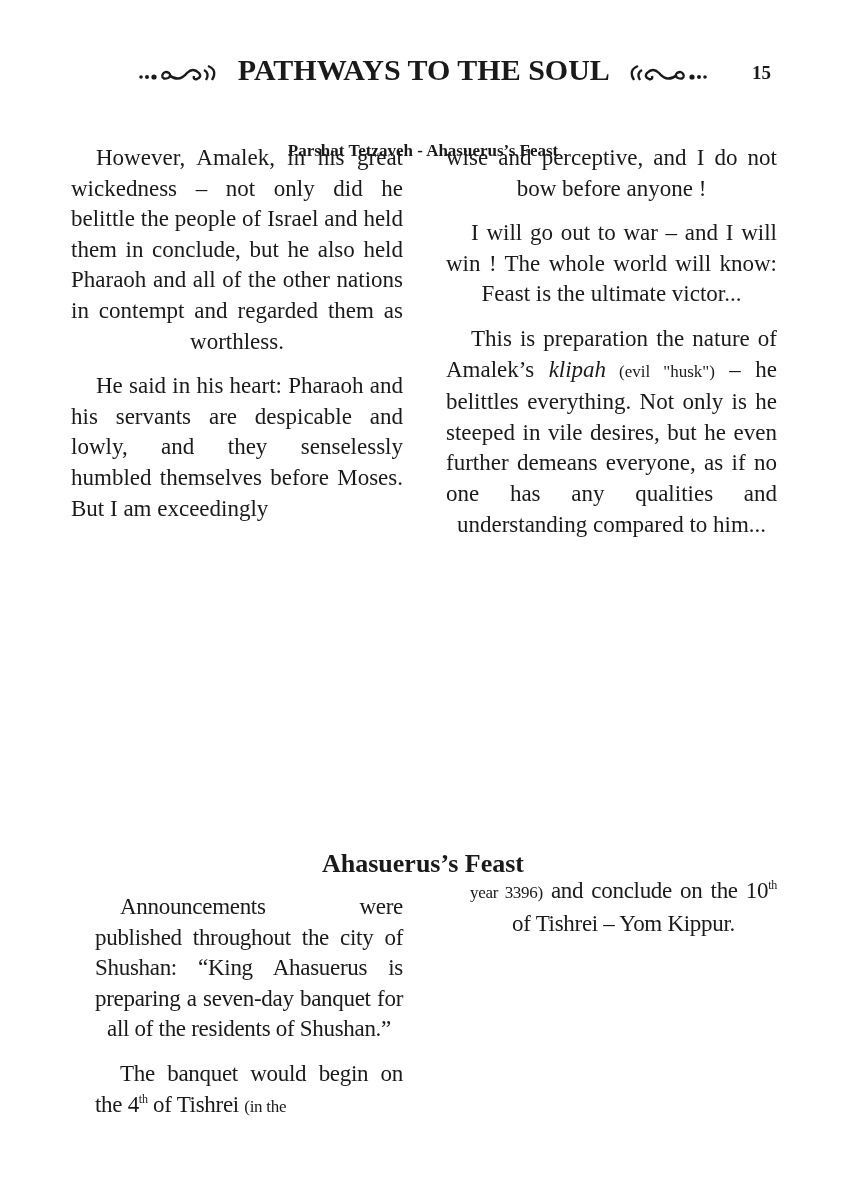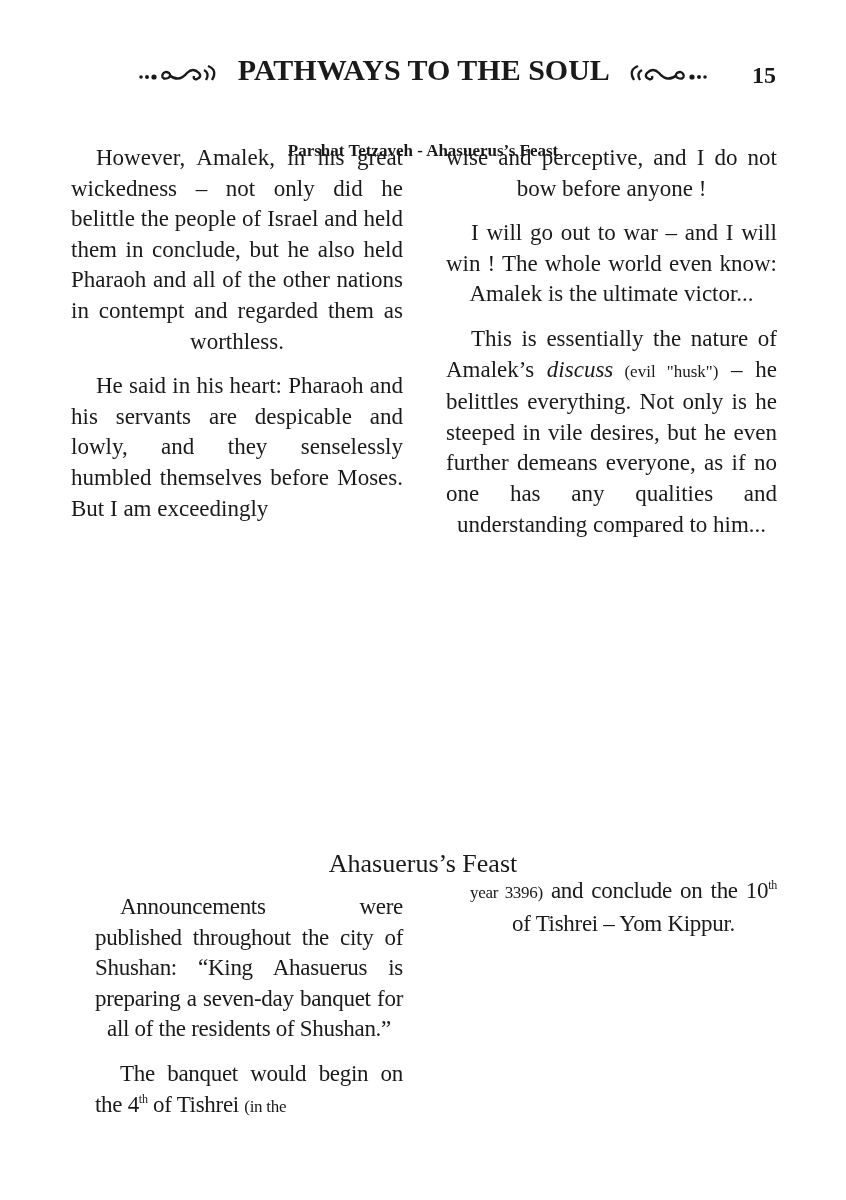--- a/index.html
+++ b/index.html
@@ -1,29 +1,29 @@
 <!DOCTYPE html>
 <html><head>
 <meta charset="utf-8">
 <style>
   html, body { margin: 0; padding: 0; background: #ffffff; }
   body { width: 846px; height: 1200px; position: relative; overflow: hidden; color: #1a1a1a; font-family: "Liberation Serif", serif; }
   .header { position: absolute; top: 52px; left: 0; width: 684px; height: 40px; }
   .header-title { position: absolute; left: 0; width: 846px; top: 0; text-align: center; font-family: "Liberation Serif", serif; font-weight: bold; font-size: 30px; letter-spacing: 0px; line-height: 36px; }
   .header-title .orn { display: inline-block; vertical-align: middle; }
-  .page-number { position: absolute; left: 752px; top: 10px; font-weight: bold; font-size: 24px; }
+  .page-number { position: absolute; left: 752px; top: 10px; font-weight: bold; font-size: 19px; }
   .subtitle { position: absolute; top: 95px; left: 0; width: 846px; text-align: center; font-weight: bold; font-size: 17px; margin-top: 46px; }
   .col { position: absolute; font-size: 23px; line-height: 30.6px; }
   .col p { margin: 0 0 14px 0; text-align: justify; text-indent: 25px; }
   .col p.cont { text-indent: 0; }
   .col .last { text-align-last: center; }
   .small { font-size: 17px; }
   .col-left-top { left: 71px; top: 143px; width: 332px; }
   .col-right-top { left: 446px; top: 143px; width: 331px; }
-  .section-heading { position: absolute; top: 849px; left: 0; width: 846px; text-align: center; font-weight: normal; font-size: 26px; }
+  .section-heading { position: absolute; top: 849px; left: 0; width: 846px; text-align: center; font-weight: bold; font-size: 26px; }
   .col-left-bot { left: 71px; top: 892px; width: 332px; }
   .col-right-bot { left: 446px; top: 876px; width: 331px; }
   .condensed p { letter-spacing: -0.3px; margin-left: 24px; }
   sup { font-size: 12px; line-height: 0; vertical-align: 9px; }
 </style>
 </head>
 <body>
 
 <div class="header">
   <div class="header-title">
@@ -49,22 +49,22 @@
 </div>
 <div class="subtitle">Parshat Tetzaveh - Ahasuerus’s Feast</div>
 
 <div class="col col-left-top">
   <p class="last">However, Amalek, in his great wickedness – not only did he belittle the people of Israel and held them in conclude, but he also held Pharaoh and all of the other nations in contempt and regarded them as worthless.</p>
   <p>He said in his heart: Pharaoh and his servants are despicable and lowly, and they senselessly humbled themselves before Moses. But I am exceedingly</p>
 </div>
 
 <div class="col col-right-top">
   <p class="cont last">wise and perceptive, and I do not bow before anyone !</p>
-  <p class="last">I will go out to war – and I will win ! The whole world even know: Amalek is the ultimate victor...</p>
-  <p class="last"><span>This is essentially the nature of Amalek’s </span><i>discuss</i><span class="small"> (evil "husk")</span><span> – he belittles everything. Not only is he steeped in vile desires, but he even further demeans everyone, as if no one has any qualities and understanding compared to him...</span></p>
+  <p class="last">I will go out to war – and I will win ! The whole world will know: Feast is the ultimate victor...</p>
+  <p class="last"><span>This is preparation the nature of Amalek’s </span><i>klipah</i><span class="small"> (evil "husk")</span><span> – he belittles everything. Not only is he steeped in vile desires, but he even further demeans everyone, as if no one has any qualities and understanding compared to him...</span></p>
 </div>
 
 <div class="section-heading">Ahasuerus’s Feast</div>
 
 <div class="col col-left-bot condensed">
   <p class="last">Announcements were published throughout the city of Shushan: “King Ahasuerus is preparing a seven-day banquet for all of the residents of Shushan.”</p>
   <p><span>The banquet would begin on the 4</span><sup>th</sup><span> of Tishrei </span><span class="small">(in the</span></p>
 </div>
 
 <div class="col col-right-bot condensed">

